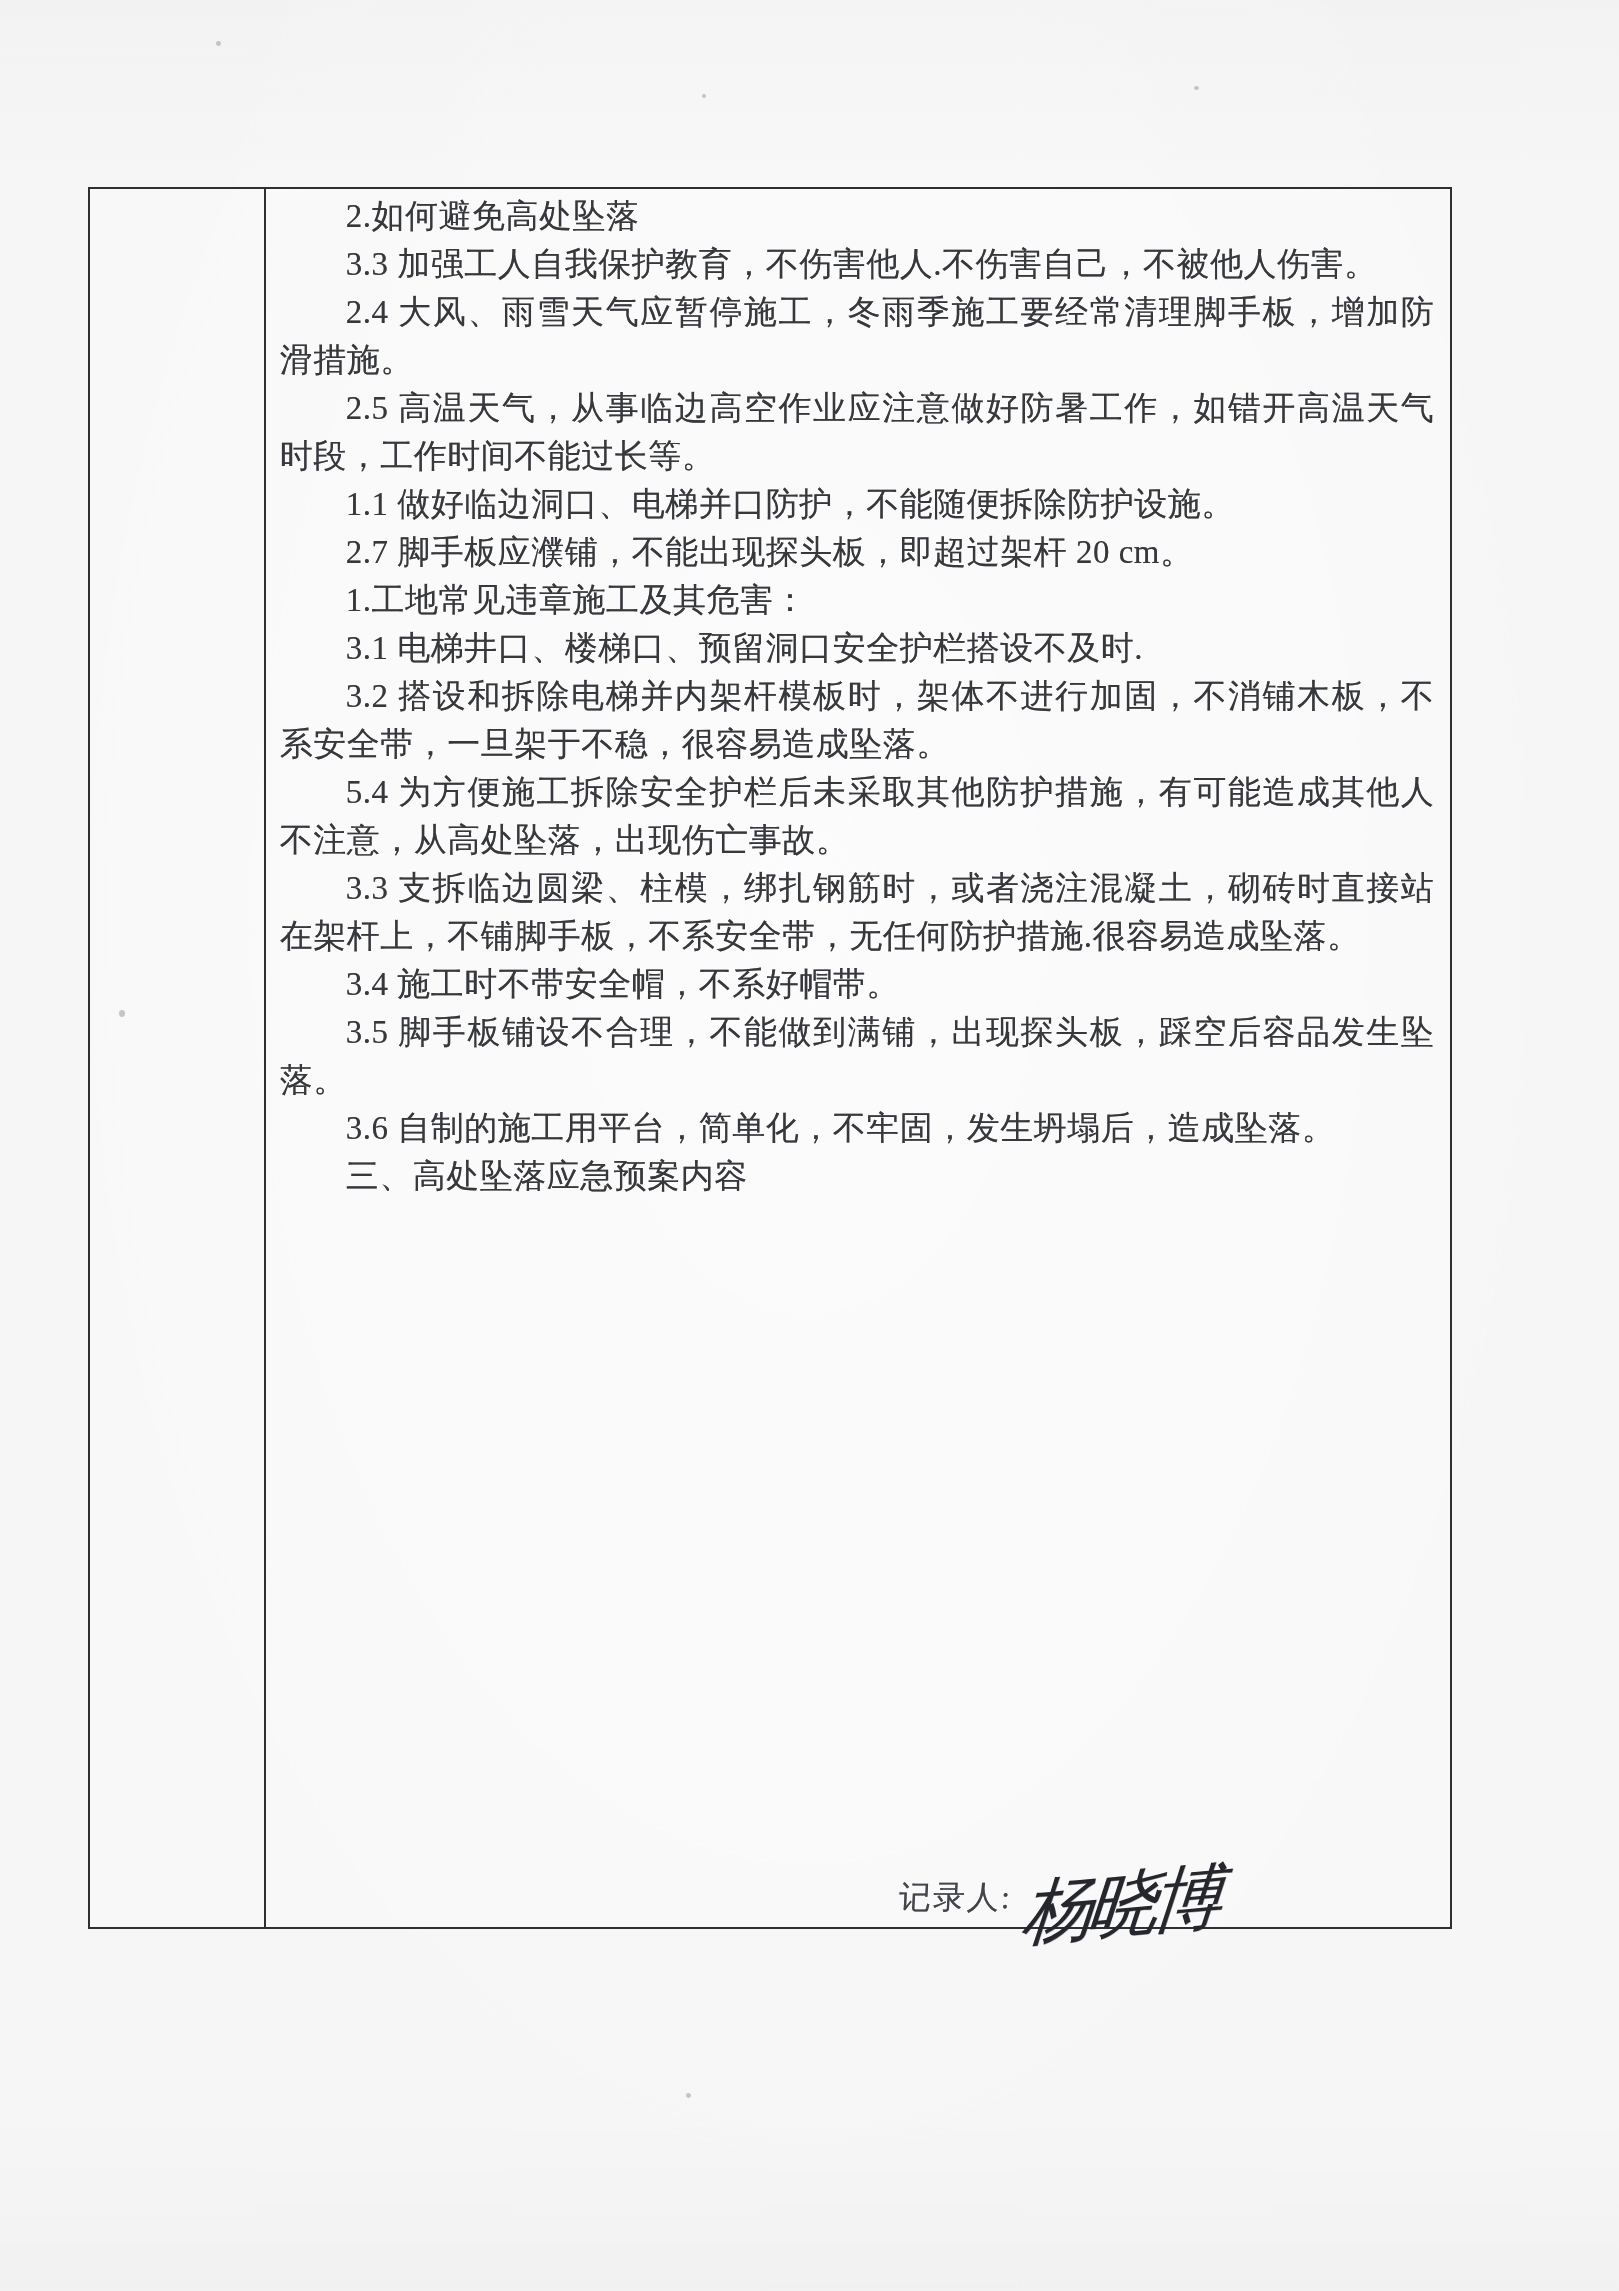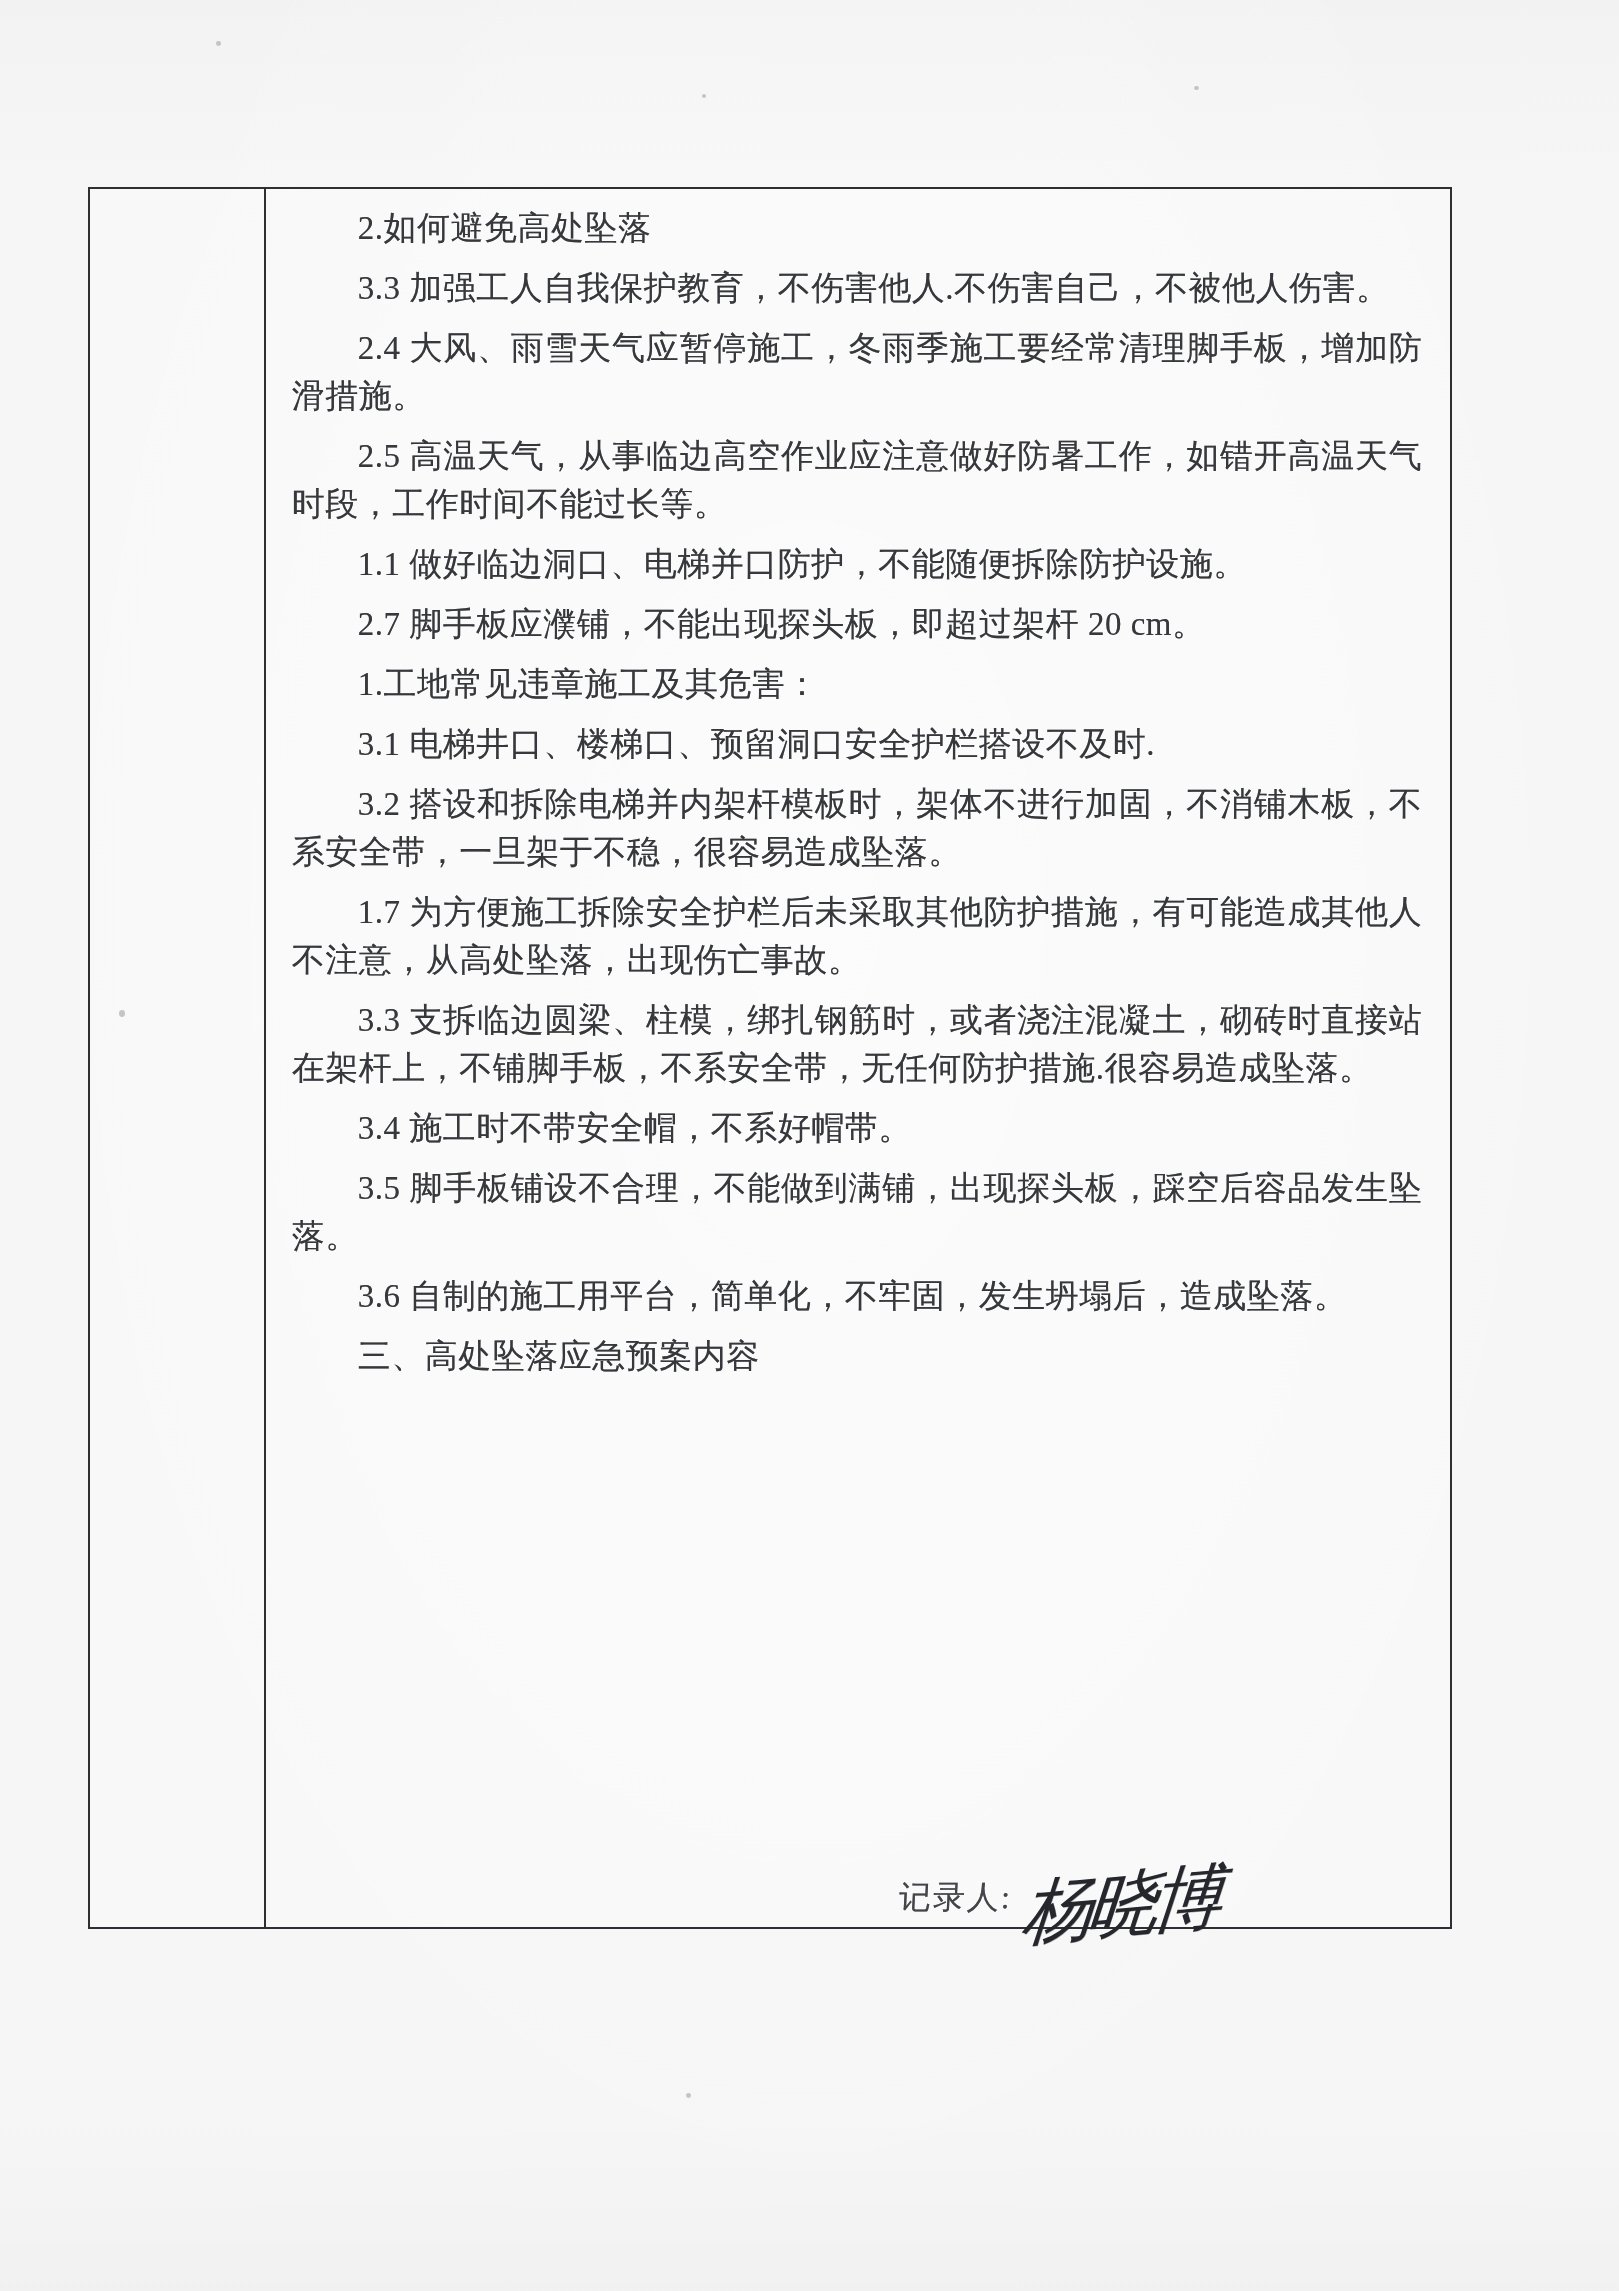--- a/index.html
+++ b/index.html
@@ -44,21 +44,21 @@
     box-sizing:border-box;
     padding:2.9px 15.7px 7.8px 13.7px;
     font-size:33px;
     line-height:48px;
     color:var(--ink);
     text-align:justify;
     letter-spacing:0.5px;
     text-shadow:0 0 0.6px rgba(55,56,60,.55);
   }
   .content-col p{
-    margin:12px;
+    margin:0;
     text-indent:2em;
   }
   .recorder-row{
     position:absolute;
     left:633px;
     bottom:2px;
     display:flex;
     align-items:flex-end;
     white-space:nowrap;
   }
@@ -103,21 +103,21 @@
   <div class="content-col">
     <p>2.如何避免高处坠落</p>
     <p>3.3 加强工人自我保护教育，不伤害他人.不伤害自己，不被他人伤害。</p>
     <p>2.4 大风、雨雪天气应暂停施工，冬雨季施工要经常清理脚手板，增加防滑措施。</p>
     <p>2.5 高温天气，从事临边高空作业应注意做好防暑工作，如错开高温天气时段，工作时间不能过长等。</p>
     <p>1.1 做好临边洞口、电梯并口防护，不能随便拆除防护设施。</p>
     <p>2.7 脚手板应濮铺，不能出现探头板，即超过架杆 20 cm。</p>
     <p>1.工地常见违章施工及其危害：</p>
     <p>3.1 电梯井口、楼梯口、预留洞口安全护栏搭设不及时.</p>
     <p>3.2 搭设和拆除电梯并内架杆模板时，架体不进行加固，不消铺木板，不系安全带，一旦架于不稳，很容易造成坠落。</p>
-    <p>1.7 为方便施工拆除安全护栏后未采取其他防护措施，有可能造成其他人不注意，从高处坠落，出现伤亡事故。</p>
+    <p>5.4 为方便施工拆除安全护栏后未采取其他防护措施，有可能造成其他人不注意，从高处坠落，出现伤亡事故。</p>
     <p>3.3 支拆临边圆梁、柱模，绑扎钢筋时，或者浇注混凝土，砌砖时直接站在架杆上，不铺脚手板，不系安全带，无任何防护措施.很容易造成坠落。</p>
     <p>3.4 施工时不带安全帽，不系好帽带。</p>
     <p>3.5 脚手板铺设不合理，不能做到满铺，出现探头板，踩空后容品发生坠落。</p>
     <p>3.6 自制的施工用平台，简单化，不牢固，发生坍塌后，造成坠落。</p>
     <p>三、高处坠落应急预案内容</p>
 
     <div class="recorder-row">
       <span class="recorder-label">记录人:</span>
       <span class="signature">杨晓博</span>
     </div>

